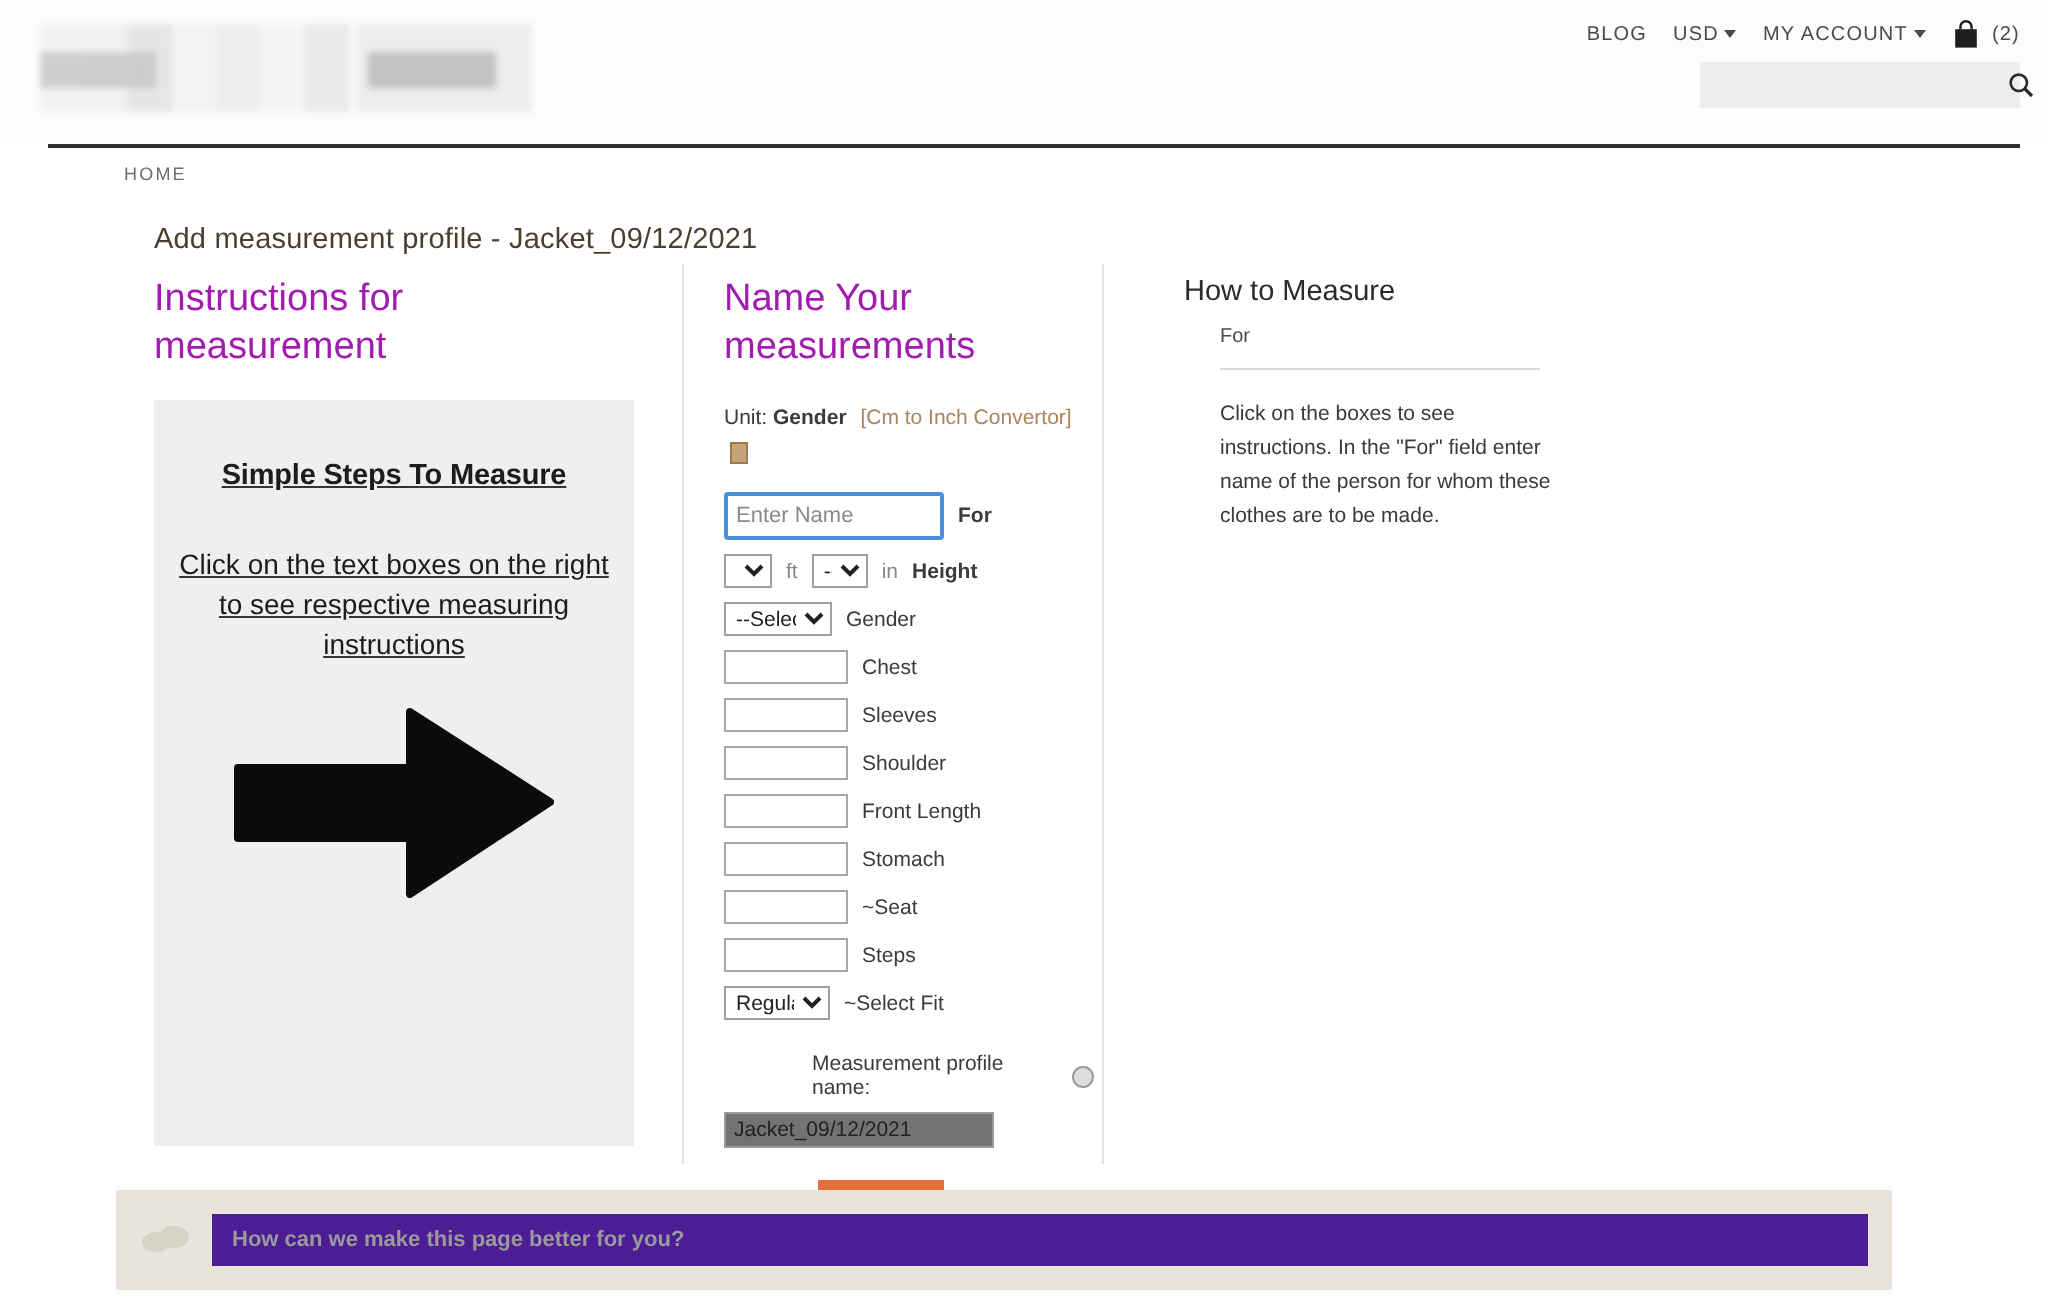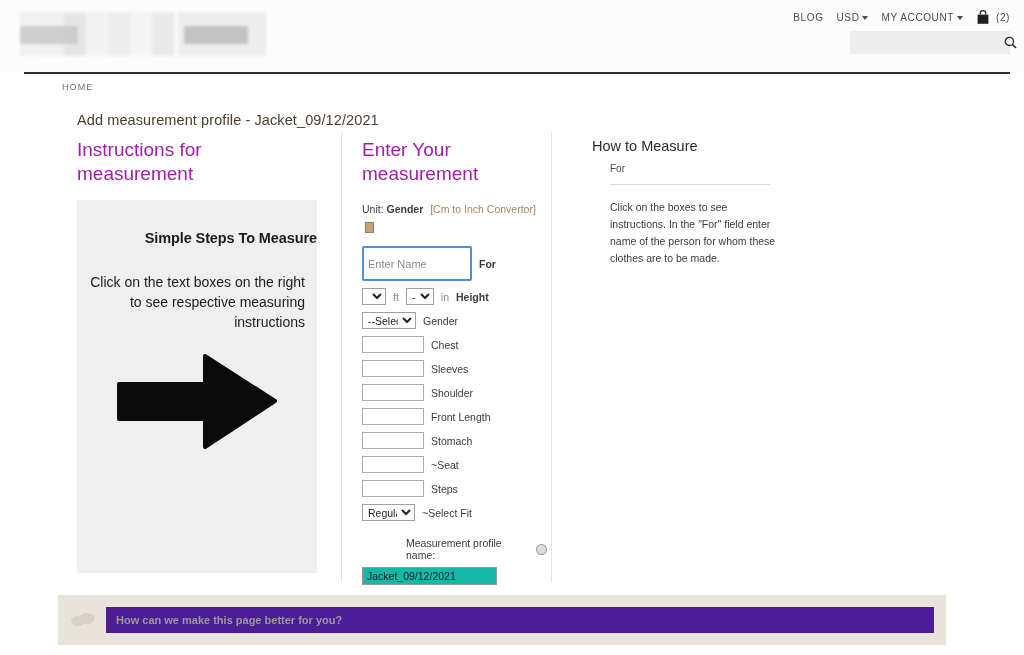--- a/index.html
+++ b/index.html
@@ -173,23 +173,24 @@
     font-weight: 400;
     color: #a21caf;
     line-height: 1.25;
     margin: 0 0 14px 0;
   }
   .instr-panel {
     width: 240px;
     height: 373px;
     background: #efefef;
     position: relative;
-    text-align: right;
+    text-align: center;
     padding-top: 1px;
     box-sizing: border-box;
+    text-decoration: underline;
   }
   .instr-title {
     font-size: 14.5px;
     font-weight: bold;
     color: #1c1c1c;
     margin-top: 29px;
     letter-spacing: -.1px;
   }
   .instr-body {
     font-size: 14px;
@@ -251,21 +252,21 @@
     background: #fff;
     font-size: 10.5px;
     font-family: "Liberation Sans", sans-serif;
     padding: 0 3px;
     box-sizing: border-box;
     outline: none;
     color: #222;
   }
   .name-input {
     width: 110px;
-    height: 35px;
+    height: 24px;
     border: 2px solid #4a90d9;
     border-radius: 2px;
     background: #fff;
     font-size: 11px;
     font-family: "Liberation Sans", sans-serif;
     padding: 0 4px;
     box-sizing: border-box;
     outline: none;
     color: #888;
   }
@@ -302,21 +303,21 @@
     border-radius: 50%;
     border: 1px solid #9b9b9b;
     background: #dcdcdc;
     cursor: pointer;
   }
   .profile-input {
     margin-top: 6px;
     width: 135px;
     height: 18px;
     border: 1px solid #9a9a9a;
-    background: #14b8a6;
+    background: #737373;
     font-size: 10.5px;
     font-family: "Liberation Sans", sans-serif;
     padding: 0 4px;
     box-sizing: border-box;
     outline: none;
     color: #222;
   }
   .save-wrap {
     margin-top: 16px;
     padding-left: 47px;
@@ -452,21 +453,21 @@
     <div class="instr-body">Click on the text boxes on the right to see respective measuring instructions</div>
     <div class="arrow-wrap">
       <svg width="160" height="95" viewBox="0 0 160 95">
         <path d="M2 30 H88 V2 L158 47 L88 93 V65 H2 Z" fill="#0b0b0b" stroke="#0b0b0b" stroke-width="4" stroke-linejoin="round"></path>
       </svg>
     </div>
   </div>
 </div>
 
 <div class="col-mid">
-  <h2 class="col-heading">Enter Your measurement</h2>
+  <h2 class="col-heading">Name Your measurements</h2>
 
   <div class="unit-line">
     <span>Unit:</span>
     <span class="unit-val">Gender</span>
     <span class="convertor-link">[Cm to Inch Convertor]</span><i class="calc-icon"></i>
   </div>
 
   <div class="field-row">
     <input class="name-input" type="text" value="" placeholder="Enter Name" style="">
     <span class="suffix-strong">For</span>

